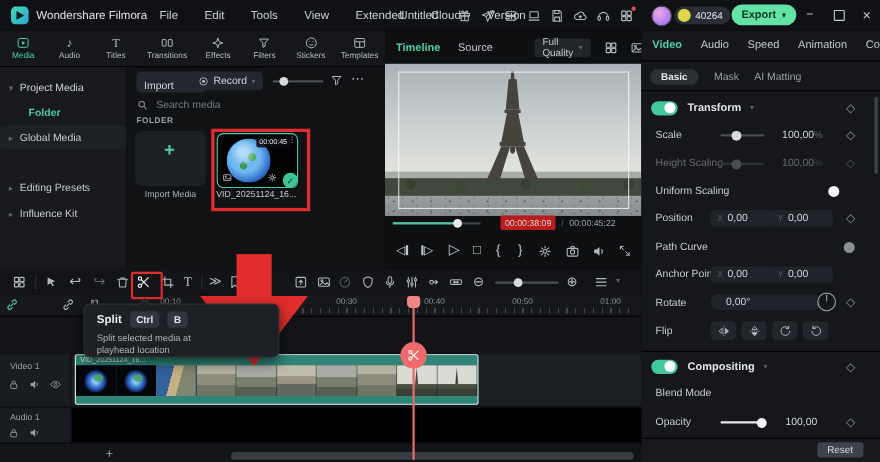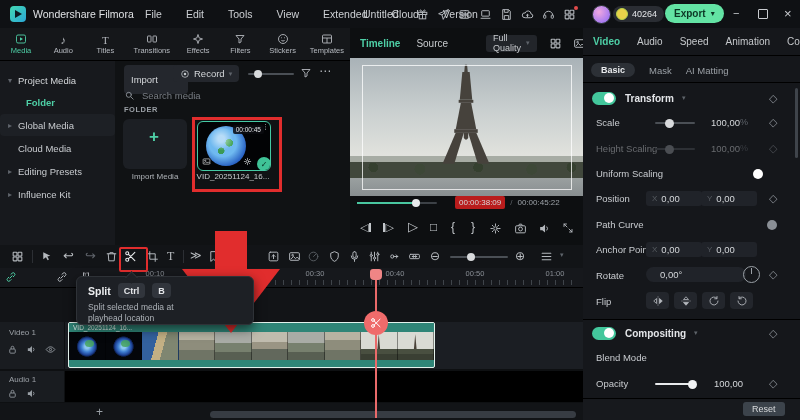--- a/index.html
+++ b/index.html
@@ -427,35 +427,32 @@
       <span class="dim" style="width:10px;margin-left:8px;font-size:8px;">▾</span>
       <span style="font-size:9.5px;color:#d4d7da;">Project Media</span>
     </div>
     <div class="ab flex" style="left:0;top:30px;width:115px;height:22px;">
       <span style="font-size:9.5px;color:#4ecfa6;margin-left:26px;font-weight:bold;">Folder</span>
     </div>
     <div class="ab flex" style="left:0;top:53px;width:115px;height:22px;background:#1d2025;border-radius:4px;">
       <span class="dim" style="width:10px;margin-left:8px;font-size:8px;">▸</span>
       <span style="font-size:9.5px;color:#c9ccd0;">Global Media</span>
     </div>
-    <div class="ab flex" style="left:0;top:76px;width:115px;height:22px;">
-      <span style="font-size:9.5px;color:#c9ccd0;margin-left:18px;">Cloud Media</span>
-    </div>
     <div class="ab flex" style="left:0;top:99px;width:115px;height:22px;">
       <span class="dim" style="width:10px;margin-left:8px;font-size:8px;">▸</span>
       <span style="font-size:9.5px;color:#c9ccd0;">Editing Presets</span>
     </div>
     <div class="ab flex" style="left:0;top:122px;width:115px;height:22px;">
       <span class="dim" style="width:10px;margin-left:8px;font-size:8px;">▸</span>
       <span style="font-size:9.5px;color:#c9ccd0;">Influence Kit</span>
     </div>
   </div>
 
   <div class="ab" style="left:115px;top:61px;width:235px;height:184px;background:#101214;border-right:1px solid #000;">
-    <div class="ab flex pill" style="left:9px;top:4px;height:29px;padding:0 7px;gap:20px;">
+    <div class="ab flex pill" style="left:9px;top:4px;height:19px;padding:0 7px;gap:20px;align-items:flex-end;">
       <span style="font-size:9.5px;color:#d4d7da;">Import</span>
       <span class="dim" style="font-size:7px;">▾</span>
     </div>
     <div class="ab flex pill" style="left:58px;top:4px;height:17px;padding:0 7px;gap:4px;">
       <span class="ic" style="color:#c3c7cb;">
           <svg width="10" height="10">
             <use href="#s-record"></use>
           </svg>
         </span>
       <span style="font-size:9.5px;color:#d4d7da;">Record</span>

